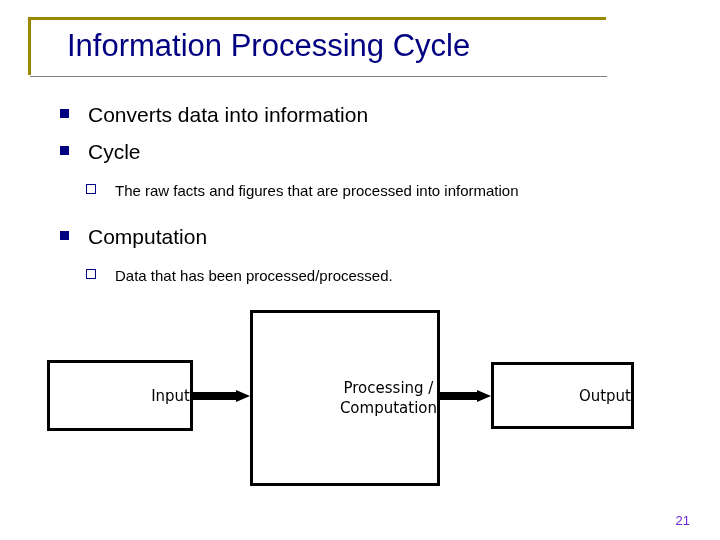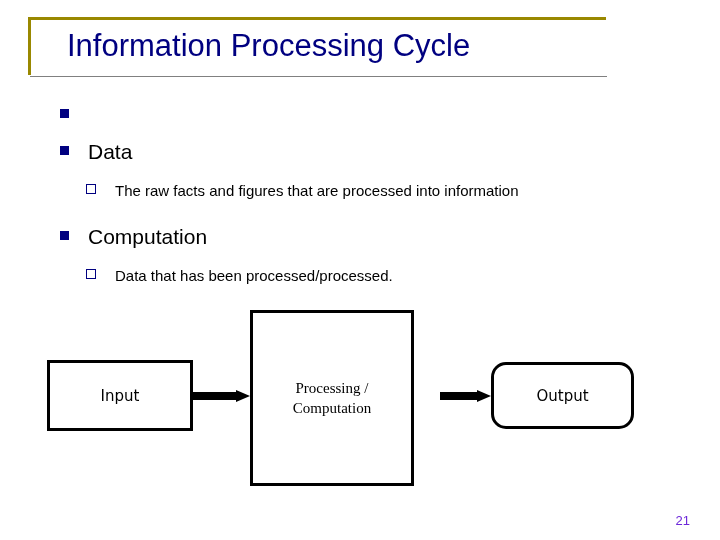--- a/index.html
+++ b/index.html
@@ -104,47 +104,45 @@
     top: 300px;
     width: 720px;
     height: 200px;
   }
   .box {
     position: absolute;
     border: 3px solid #000000;
     background: #ffffff;
     display: flex;
     align-items: center;
-    justify-content: center;
+    justify-content: flex-end;
     text-align: center;
     font-family: "DejaVu Sans", sans-serif;
     font-size: 15px;
     color: #000000;
     line-height: 20px;
     box-sizing: border-box;
   }
   .box-input {
     left: 47px;
     top: 60px;
     width: 146px;
     height: 71px;
   }
   .box-proc {
     left: 250px;
     top: 10px;
-    width: 164px;
+    width: 190px;
     height: 176px;
-    font-family: Liberation Serif, serif;
   }
   .box-output {
     left: 491px;
     top: 62px;
     width: 143px;
     height: 67px;
-    border-radius: 15px;
   }
 
   
   .arrow {
     position: absolute;
     height: 12px;
   }
   .arrow .shaft {
     position: absolute;
     left: 0;
@@ -192,25 +190,26 @@
 <div class="frame-top"></div>
 <div class="frame-left"></div>
 
 <div class="title">Information Processing Cycle</div>
 <div class="title-rule"></div>
 
 <div class="bullets">
 
   <div class="lvl1">
     <span class="marker"></span>
+    <span>Converts data into information</span>
   </div>
 
   <div class="lvl1">
     <span class="marker"></span>
-    <span>Data</span>
+    <span>Cycle</span>
   </div>
 
   <div class="spacer-sm"></div>
 
   <div class="lvl2">
     <span class="marker-o"></span>
     <span>The raw facts and figures that are processed into information</span>
   </div>
 
   <div class="spacer-md"></div>

